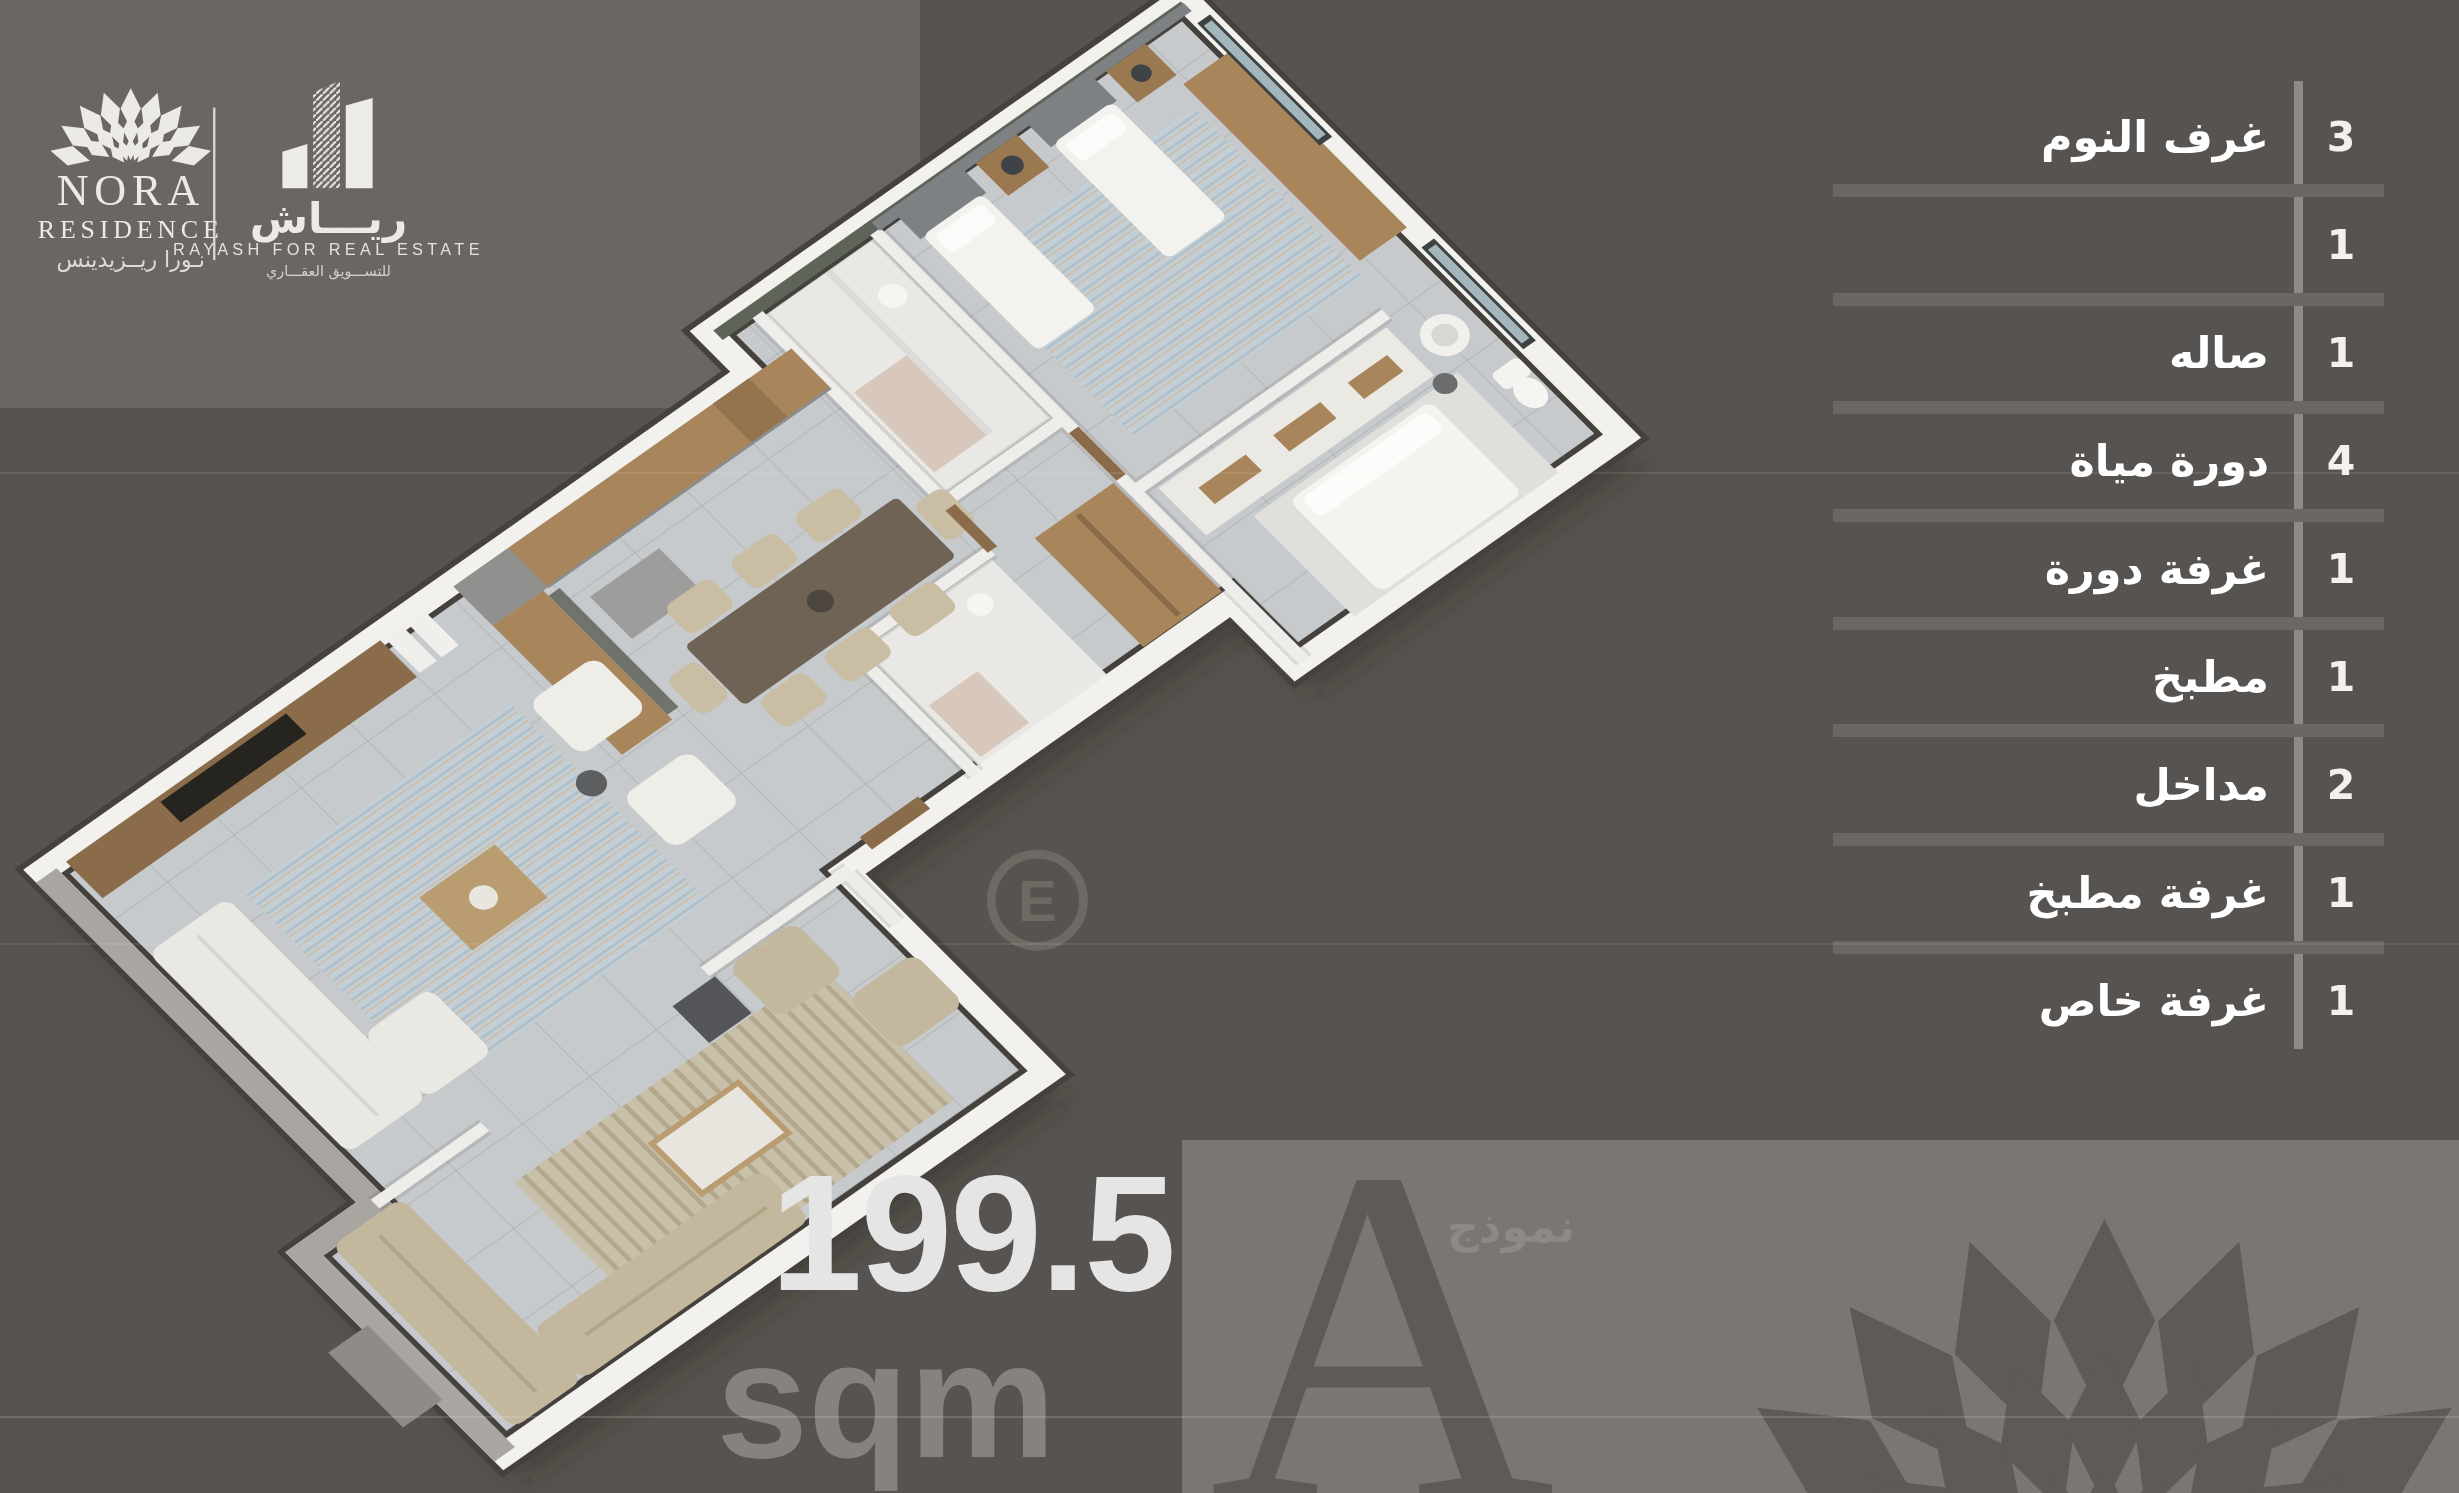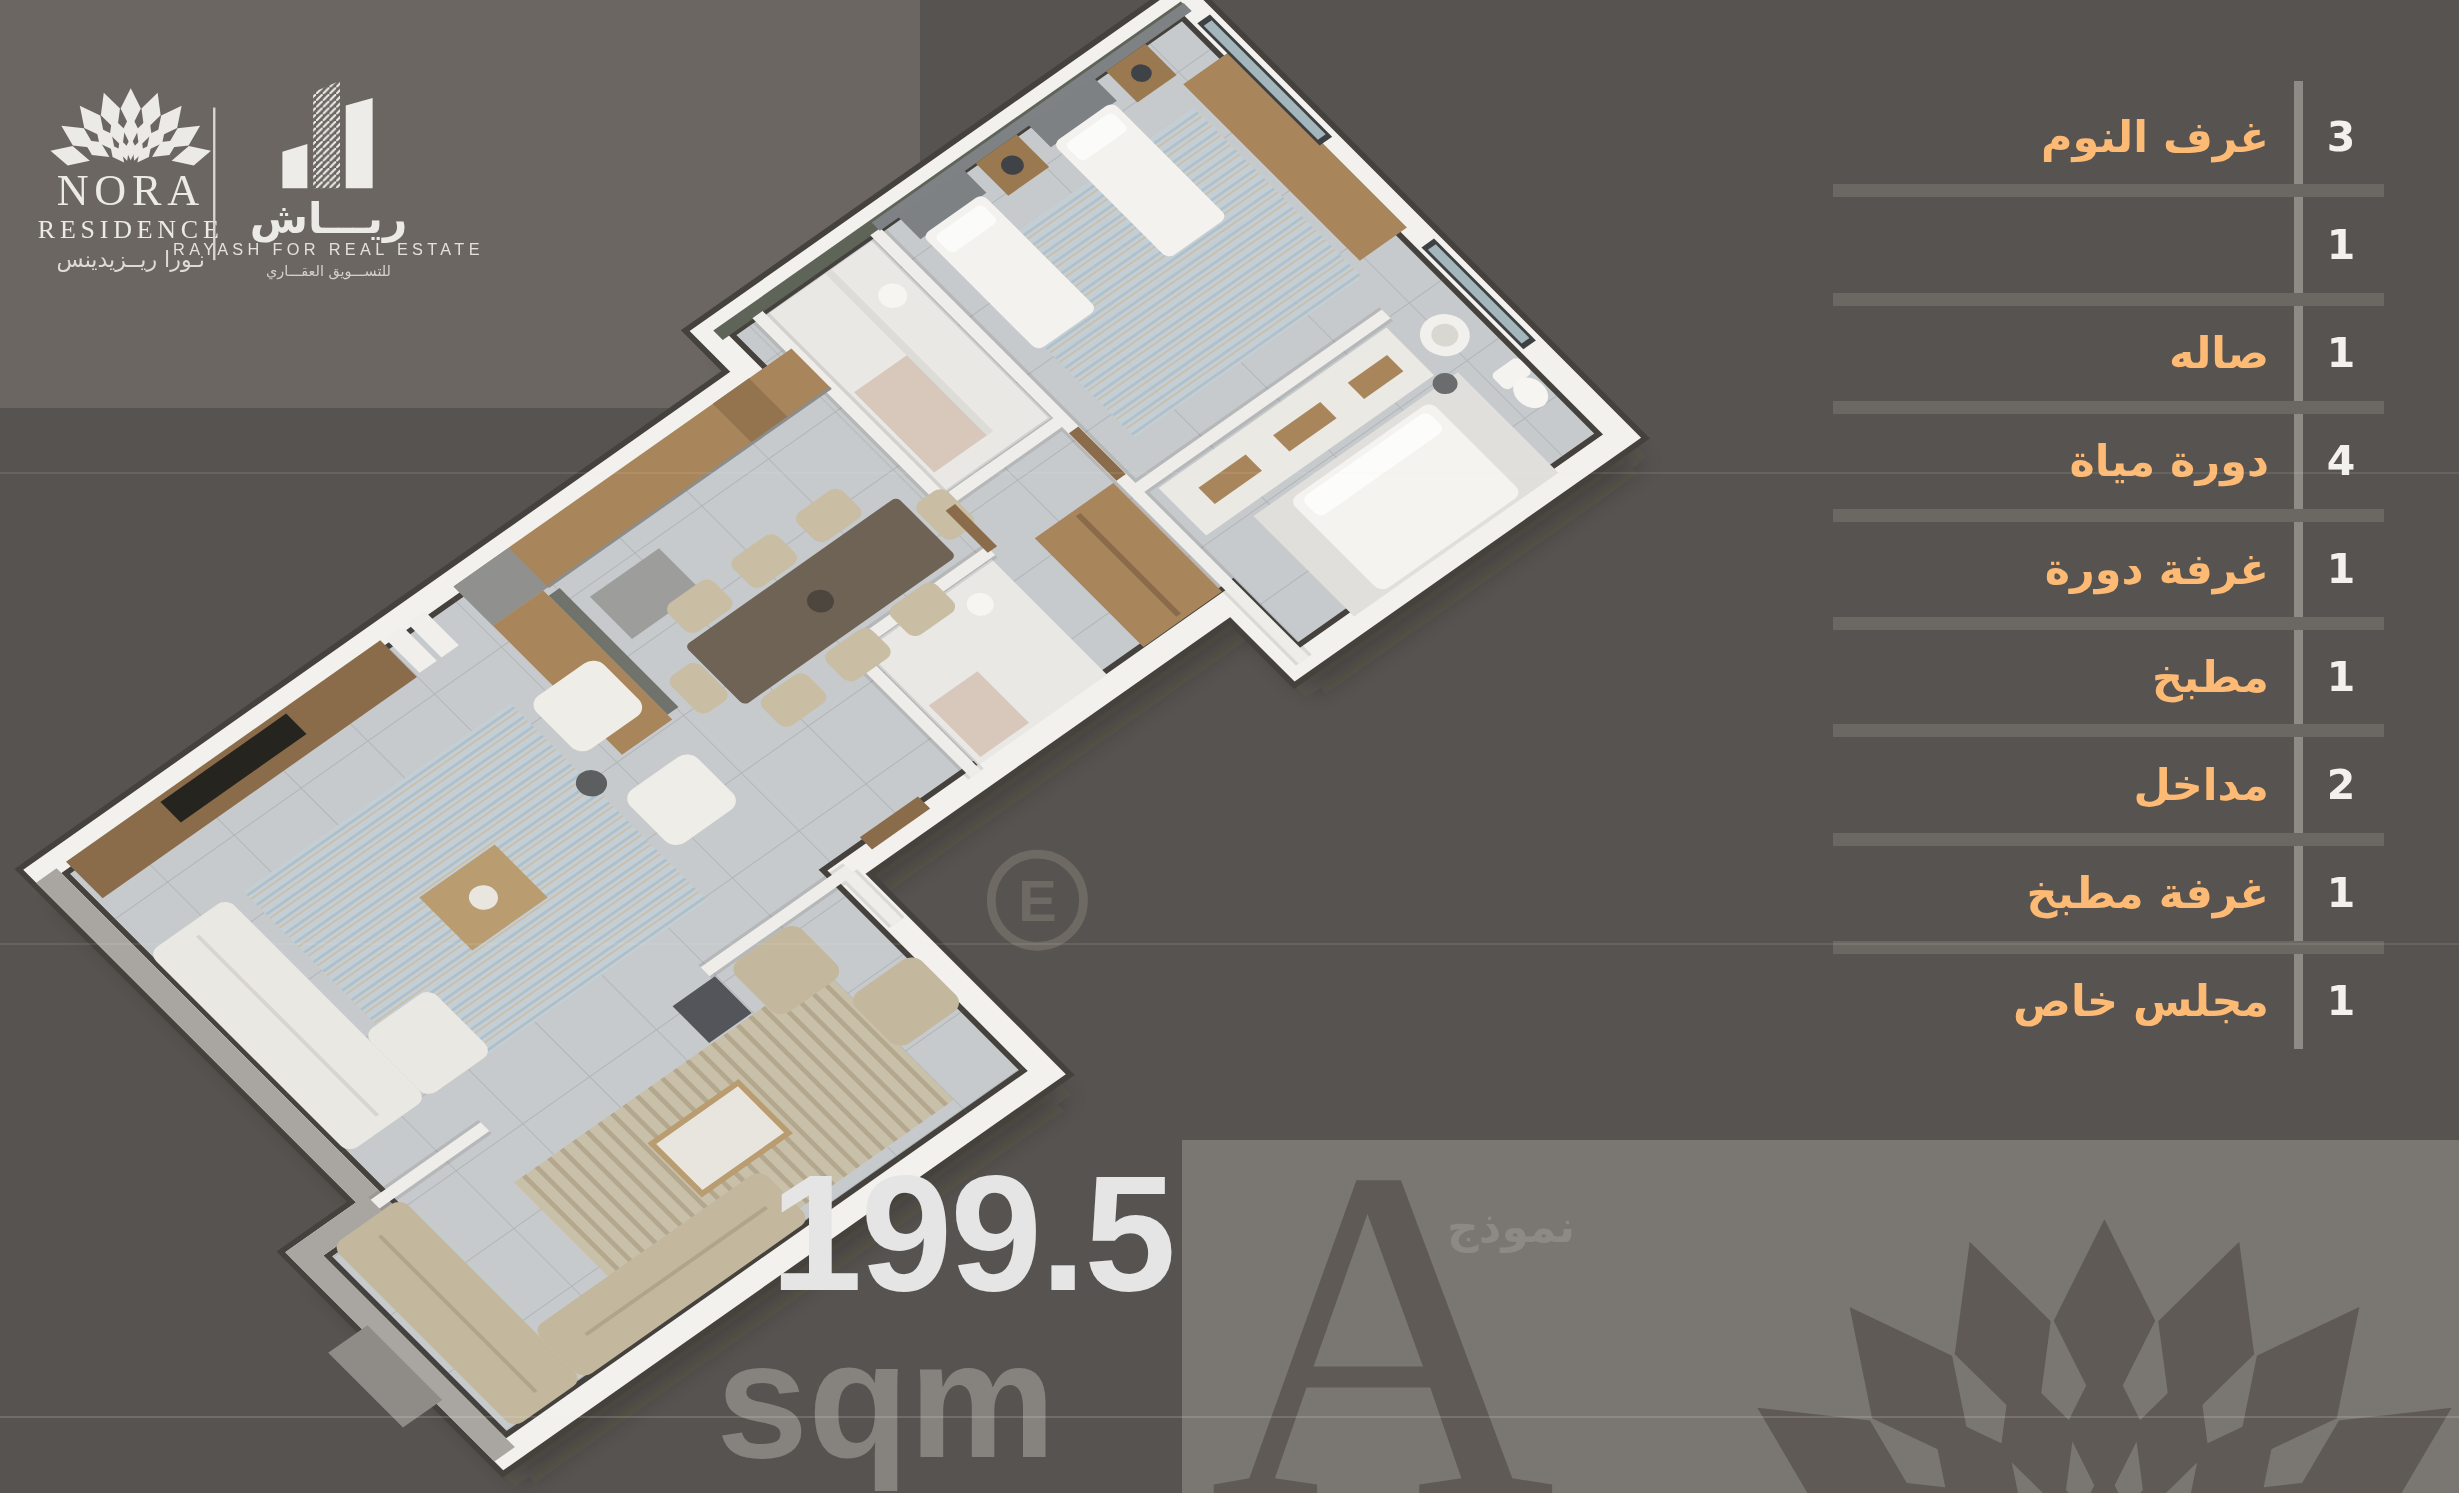--- a/index.html
+++ b/index.html
@@ -9,21 +9,21 @@
   .panel-topleft{position:absolute;left:0;top:0;width:920px;height:408px;background:#6b6661;}
   .panel-bottomright{position:absolute;left:1182px;top:1140px;width:1278px;height:354px;
                      background:#7a7672;overflow:hidden;}
   
   .brand-svg{position:absolute;left:0;top:0;}
   .nora-title{font-family:"Liberation Serif","DejaVu Serif",serif;fill:#eceae6;}
   
   .room-list{position:absolute;left:1830px;top:83px;width:555px;height:972px;}
   .room-row{position:absolute;left:0;width:100%;height:108px;}
   .room-label{position:absolute;right:116px;top:0;height:108px;line-height:108px;
-              font-size:43px;font-weight:bold;color:#fdba74;direction:rtl;white-space:nowrap;}
+              font-size:43px;font-weight:bold;color:#ffffff;direction:rtl;white-space:nowrap;}
   .room-count{position:absolute;right:9.6px;top:0;width:69px;text-align:center;height:108px;
               line-height:108px;font-size:41px;font-weight:bold;color:#f3f1ee;}
   .list-vline{position:absolute;left:2294px;top:81px;width:8.6px;height:968px;background:#8e8a85;}
   .row-divider{position:absolute;left:1833px;width:551px;height:12.5px;background:#6b6762;}
   
   .area-value{position:absolute;right:1285px;top:1161px;width:576px;text-align:right;
               font-size:165px;line-height:144px;letter-spacing:-1.9px;color:#e5e5e5;
               font-family:"Liberation Sans",sans-serif;font-weight:bold;}
   .area-unit{position:absolute;right:1285px;top:1328px;width:576px;text-align:center;
              font-size:165px;line-height:144px;color:#86827d;
@@ -381,21 +381,21 @@
     </div>
     <div class="room-row" style="top:648px">
       <span class="room-label">مداخل</span>
       <span class="room-count">2</span>
     </div>
     <div class="room-row" style="top:756px">
       <span class="room-label">غرفة مطبخ</span>
       <span class="room-count">1</span>
     </div>
     <div class="room-row" style="top:864px">
-      <span class="room-label">مجلس خاص</span>
+      <span class="room-label">غرفة خاص</span>
       <span class="room-count">1</span>
     </div>
   </div>
   <div class="list-vline"></div>
   <div class="row-divider" style="top:184px"></div>
   <div class="row-divider" style="top:293px"></div>
   <div class="row-divider" style="top:401px"></div>
   <div class="row-divider" style="top:509px"></div>
   <div class="row-divider" style="top:617px"></div>
   <div class="row-divider" style="top:724px"></div>

